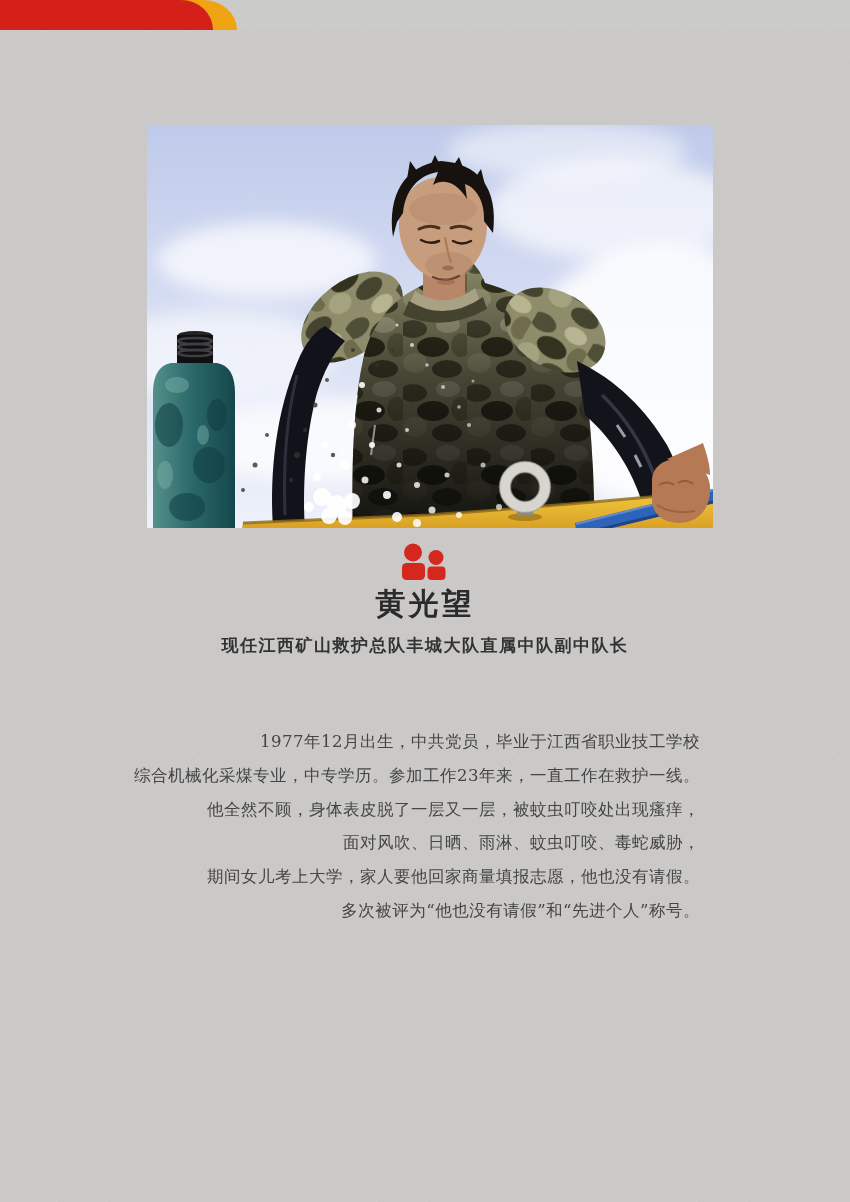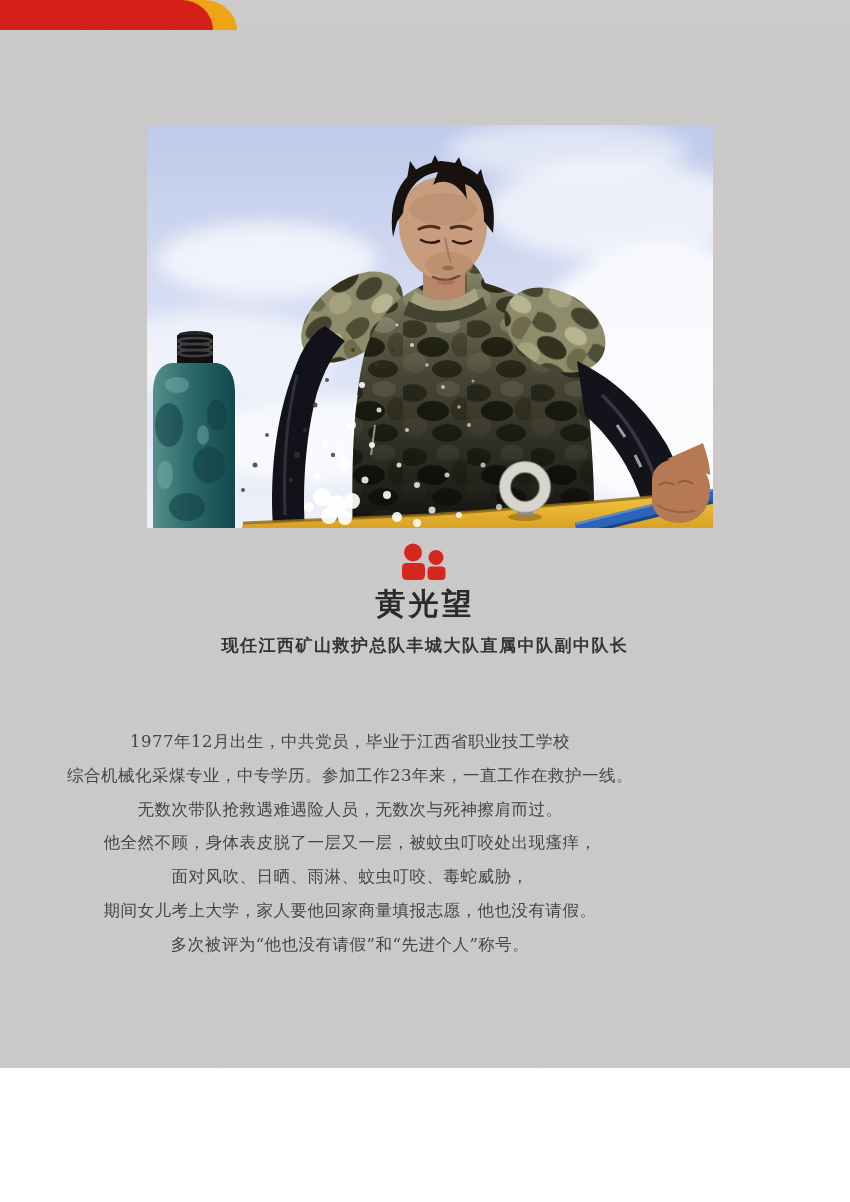--- a/index.html
+++ b/index.html
@@ -1,36 +1,36 @@
 <!DOCTYPE html>
 <html><head>
 <meta charset="utf-8">
 <style>
   html,body{margin:0;padding:0;}
   .page{
-    position:relative; width:850px; height:1068px; overflow:hidden;
+    position:relative; width:850px; height:1202px; overflow:hidden;
     background:#f2f1ef;
     font-family:"DejaVu Sans","Liberation Sans",sans-serif;
   }
   .texture{position:absolute;left:0;top:0;width:850px;height:1202px;pointer-events:none;}
   
   .topbar{position:absolute;left:0;top:0;width:850px;height:30px;background:#cbcbca;}
   .ribbon-gold{position:absolute;left:0;top:0;width:237px;height:30px;background:#efa414;border-top-right-radius:34px 30px;}
   .ribbon-red{position:absolute;left:0;top:0;width:213px;height:30px;background:#d5201a;border-top-right-radius:32px 30px;}
   
   .photo{position:absolute;left:147px;top:125px;width:566px;height:403px;}
   .photo svg{display:block;width:100%;height:100%;}
   
   .people-icon{position:absolute;left:0;top:543px;width:850px;display:flex;justify-content:center;}
   .name{position:absolute;left:0;top:586px;width:850px;text-align:center;
         font-size:30px;font-weight:bold;color:#2b2b2b;letter-spacing:3px;line-height:36px;}
   .title{position:absolute;left:0;top:633px;width:850px;text-align:center;
         font-size:17px;font-weight:bold;color:#333;letter-spacing:1.5px;line-height:24px;}
   
-  .bio{position:absolute;left:0;top:725px;width:700px;text-align:center;
+  .bio{position:absolute;left:0;top:725px;width:700px;text-align:right;
        font-family:"DejaVu Serif","Liberation Serif",serif;
        font-size:16.5px;color:#454545;line-height:33.8px;letter-spacing:0.5px;}
   .bio-line{white-space:nowrap;}
 </style>
 </head>
 <body>
 
 <div class="page">
 
   <svg class="texture" aria-hidden="true">
@@ -243,20 +243,19 @@
       <rect x="27.5" y="23.5" width="18" height="13.5" rx="4"></rect>
     </svg>
   </div>
 
   <div class="name">黄光望</div>
   <div class="title">现任江西矿山救护总队丰城大队直属中队副中队长</div>
 
   <div class="bio">
     <div class="bio-line">1977年12月出生，中共党员，毕业于江西省职业技工学校</div>
     <div class="bio-line">综合机械化采煤专业，中专学历。参加工作23年来，一直工作在救护一线。</div>
-    <div class="bio-line">无数次带队抢救遇难遇险人员，无数次与死神擦肩而过。</div>
     <div class="bio-line">他全然不顾，身体表皮脱了一层又一层，被蚊虫叮咬处出现瘙痒，</div>
     <div class="bio-line">面对风吹、日晒、雨淋、蚊虫叮咬、毒蛇威胁，</div>
     <div class="bio-line">期间女儿考上大学，家人要他回家商量填报志愿，他也没有请假。</div>
     <div class="bio-line">多次被评为“他也没有请假”和“先进个人”称号。</div>
   </div>
 
 </div>
 
 </body></html>

